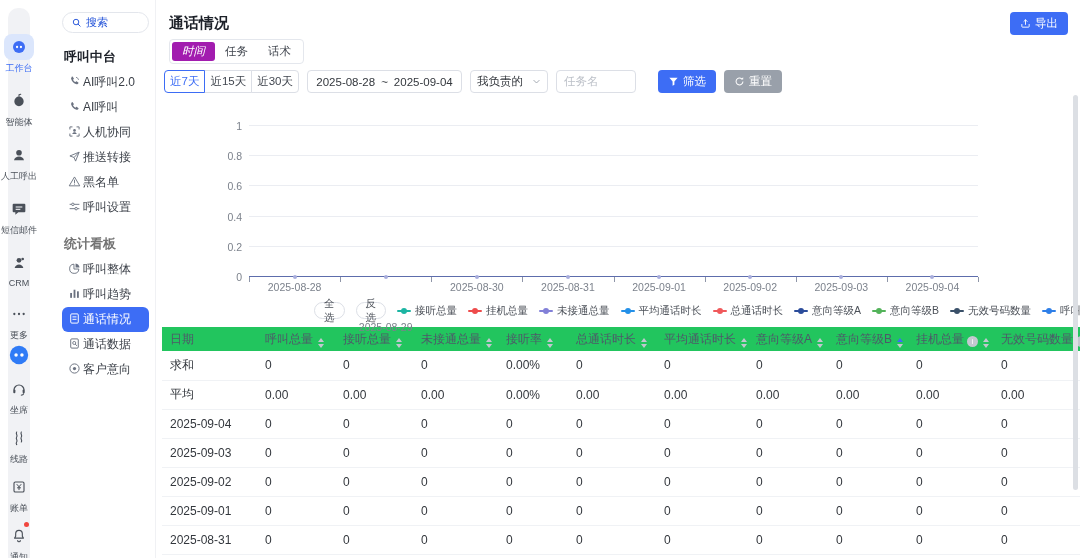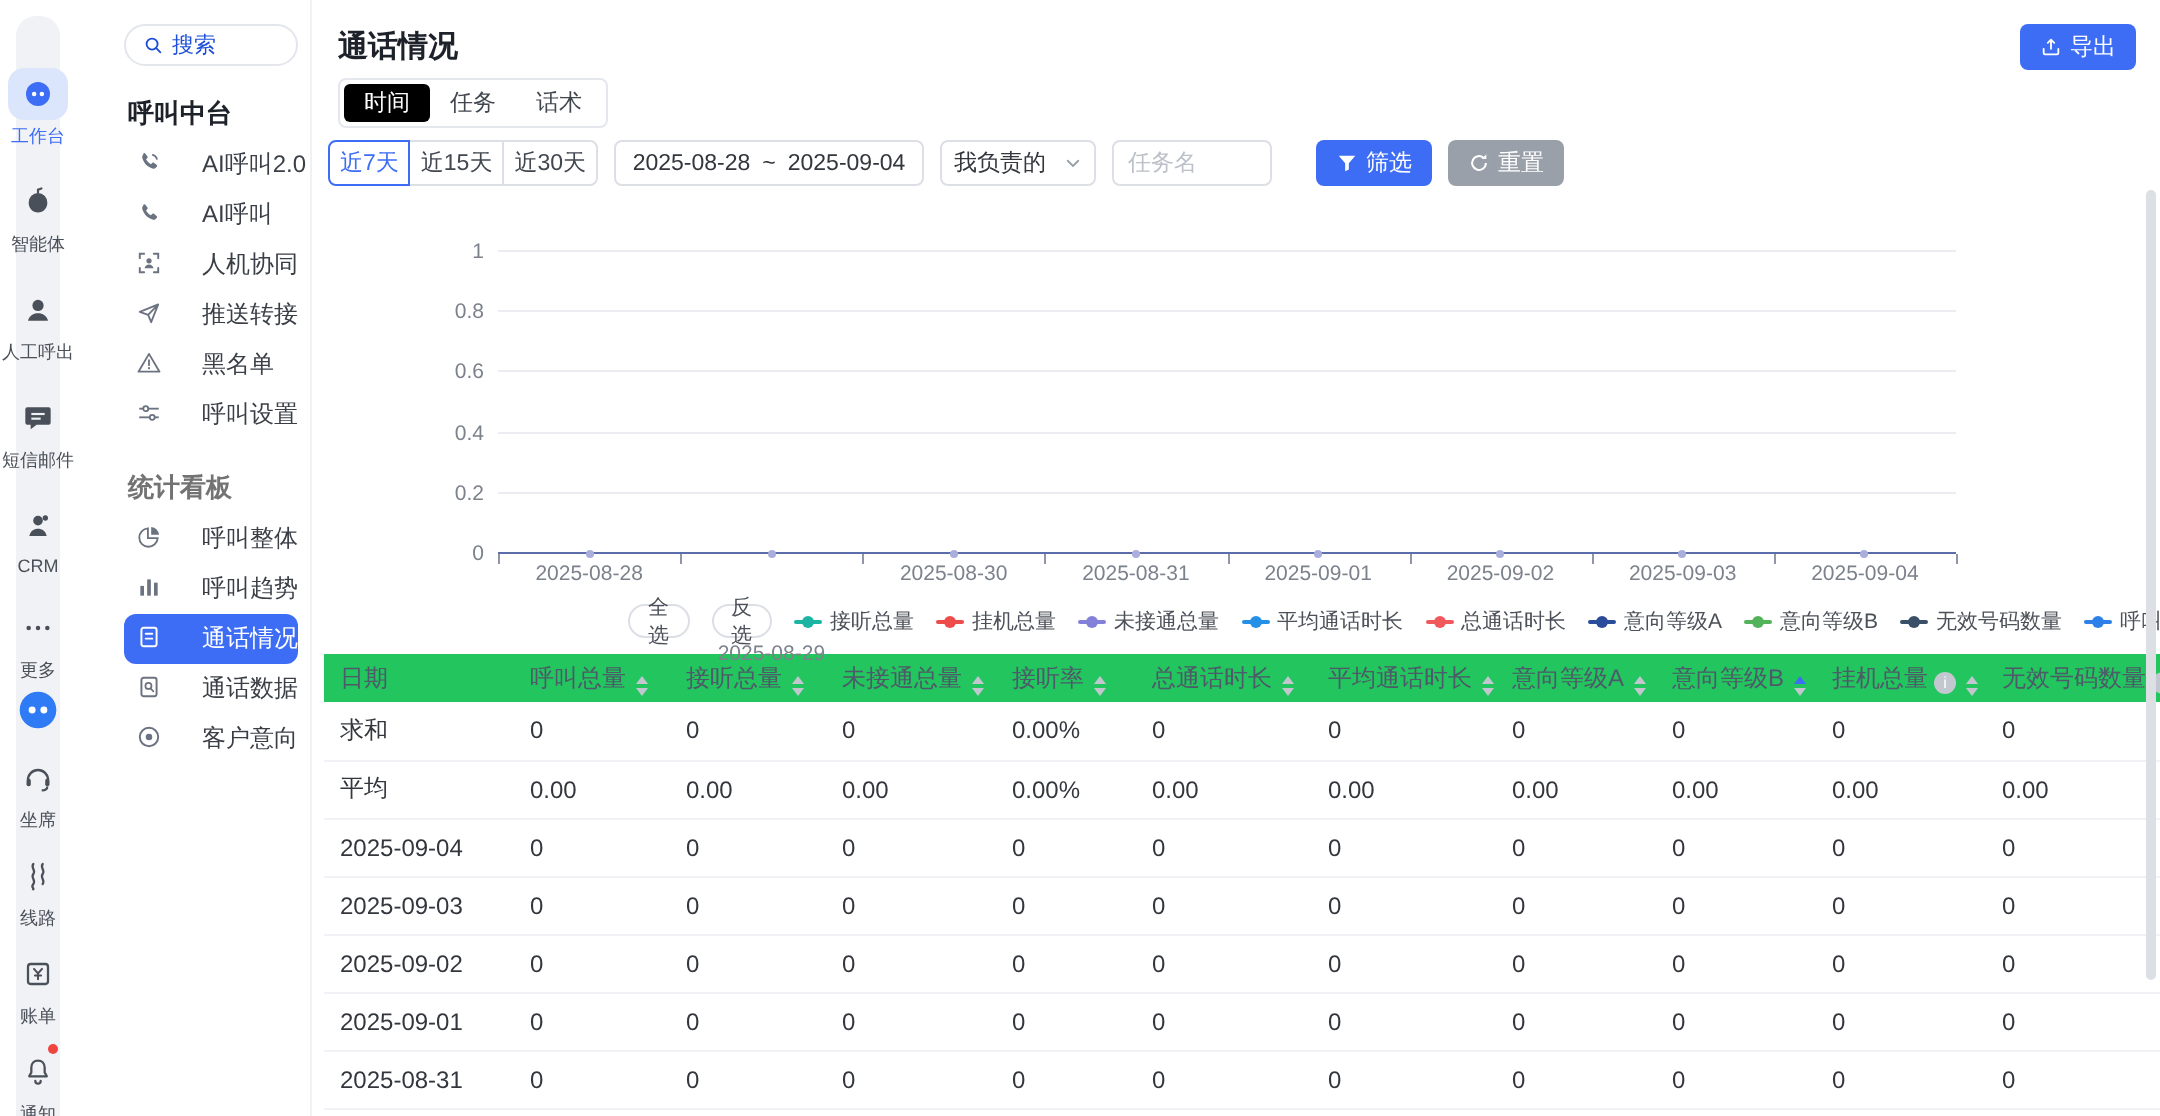--- a/index.html
+++ b/index.html
@@ -28,21 +28,21 @@
 
   
   .sidebar { position:absolute; left:54px; top:0; bottom:0; width:102px; background:#fff;
     border-right:1px solid #f0f1f4; padding:12px 6px 0 8px; z-index:2; }
   .search-box { display:flex; align-items:center; gap:4px; height:21px; border:1px solid #e3e6ec;
     border-radius:11px; padding:0 8px; color:#1d4ed8; cursor:text; background:#fff; }
   .search-box svg { width:11px; height:11px; flex:0 0 auto; }
   .search-box .ph { font-size:11px; }
   .side-section-title { font-size:13px; font-weight:bold; color:#1d2129; margin:15px 0 4px 2px; }
   .side-section-title.stats { color:#737373; }
-  .side-item { display:flex; align-items:center; gap:20px; height:25px; padding:0 6px; border-radius:6px;
+  .side-item { display:flex; align-items:center; gap:2px; height:25px; padding:0 6px; border-radius:6px;
     font-size:12px; color:#3a3f47; cursor:pointer; white-space:nowrap; }
   .side-item svg { width:13px; height:13px; flex:0 0 auto; color:#6b7280; }
   .side-item.active { background:#3D6DF5; color:#fff; }
   .side-item.active svg { color:#fff; }
 
   
   .main { position:absolute; left:156px; top:0; right:0; bottom:0; background:#fff; }
   .main-header { display:flex; align-items:center; padding:12px 12px 0 13px; height:34px; }
   .page-title { font-size:15px; font-weight:600; color:#1d2129; }
   .btn { display:inline-flex; align-items:center; gap:4px; border:none; border-radius:4px;
@@ -50,21 +50,21 @@
     font-family:"Liberation Sans","DejaVu Sans",sans-serif; }
   .btn svg { width:11px; height:11px; }
   .btn.primary { background:#3D6DF5; color:#fff; }
   .btn.gray { background:#99A0AA; color:#fff; }
   .export-btn { margin-left:auto; }
 
   .tabs { display:inline-flex; border:1px solid #e4e7ed; border-radius:4px; padding:2px;
     margin:5px 0 0 13px; background:#fff; }
   .tab { width:43px; height:19px; display:flex; align-items:center; justify-content:center;
     font-size:11.5px; color:#41464f; border-radius:3px; cursor:pointer; }
-  .tab.active { background:#000000; color:#fff; }
+  .tab.active { background:#a21caf; color:#fff;font-style:italic; }
 
   .filter-row { display:flex; align-items:flex-end; margin:6px 0 0 8px; height:23px; gap:8px; }
   .range-group { display:inline-flex; }
   .range-btn { height:23px; padding:0 5px; border:1px solid #dcdfe6; background:#fff; font-size:11.5px;
     color:#41464f; cursor:pointer; margin-left:-1px; display:flex; align-items:center; }
   .range-btn:first-child { border-radius:4px 0 0 4px; margin-left:0; }
   .range-btn:last-child { border-radius:0 4px 4px 0; }
   .range-btn.active { border-color:#3D6DF5; color:#3D6DF5; z-index:1; position:relative; }
   .field { height:23px; border:1px solid #dcdfe6; border-radius:4px; background:#fff;
     display:flex; align-items:center; font-size:11.5px; color:#33373d; cursor:pointer; }

